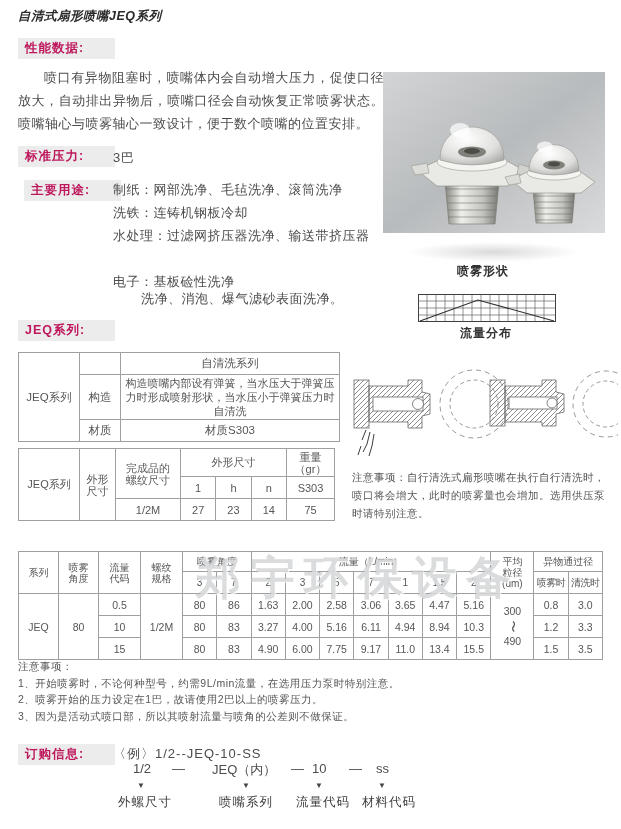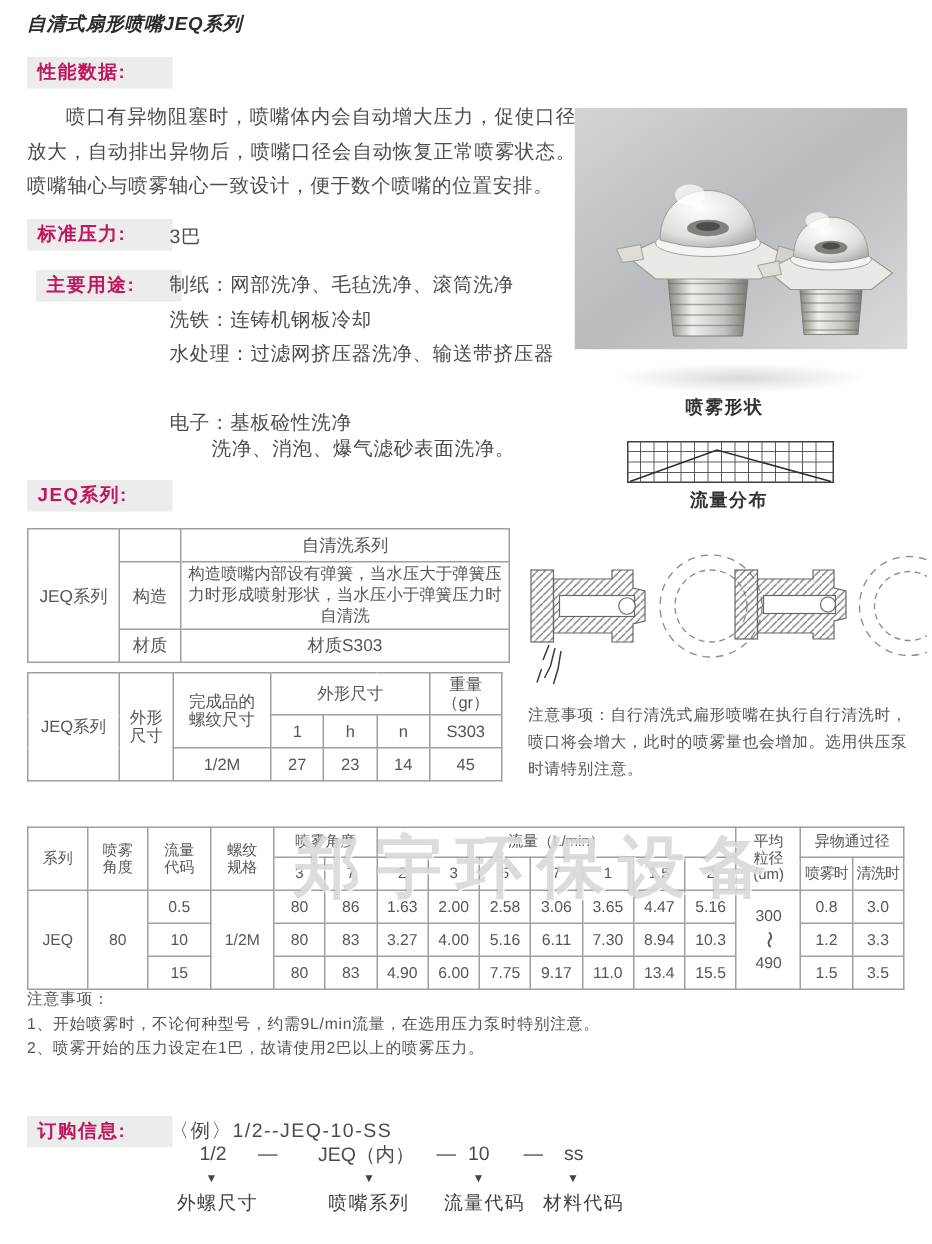--- a/index.html
+++ b/index.html
@@ -99,21 +99,21 @@
       <td style="width:40px;">1</td>
       <td style="width:40px;">h</td>
       <td style="width:39px;">n</td>
       <td>S303</td>
     </tr>
     <tr style="height:22px;">
       <td>1/2M</td>
       <td>27</td>
       <td>23</td>
       <td>14</td>
-      <td>45</td>
+      <td>75</td>
     </tr>
   </tbody>
     </table>
 
 
   <div class="abs watermark">郑宇环保设备</div>
 
   <table class="mt">
     <tbody>
         <tr style="height:20px;">
@@ -167,21 +167,21 @@
       <td>3.0</td>
     </tr>
     <tr style="height:22px;">
       <td>10</td>
       <td>80</td>
       <td>83</td>
       <td>3.27</td>
       <td>4.00</td>
       <td>5.16</td>
       <td>6.11</td>
-      <td>7.30</td>
+      <td>4.94</td>
       <td>8.94</td>
       <td>10.3</td>
       <td>1.2</td>
       <td>3.3</td>
     </tr>
     <tr style="height:22px;">
       <td>15</td>
       <td>80</td>
       <td>83</td>
       <td>4.90</td>
@@ -194,20 +194,21 @@
       <td>1.5</td>
       <td>3.5</td>
     </tr>
   </tbody>
     </table>
 
   <div class="abs notes-block">
     <div>注意事项：</div>
     <div>1、开始喷雾时，不论何种型号，约需9L/min流量，在选用压力泵时特别注意。</div>
     <div>2、喷雾开始的压力设定在1巴，故请使用2巴以上的喷雾压力。</div>
+    <div>3、因为是活动式喷口部，所以其喷射流量与喷角的公差则不做保证。</div>
   </div>
 
   <div class="abs label-box" style="left:18px;top:744px;">订购信息:</div>
   <div class="abs example-text" style="left:113px;top:745px;">〈例〉1/2--JEQ-10-SS</div>
 
   <div class="abs code-part" style="left:133px;top:761px;">1/2</div>
   <div class="abs code-part" style="left:172px;top:761px;">—</div>
   <div class="abs code-part" style="left:212px;top:761px;">JEQ（内）</div>
   <div class="abs code-part" style="left:291px;top:761px;">—</div>
   <div class="abs code-part" style="left:312px;top:761px;">10</div>

